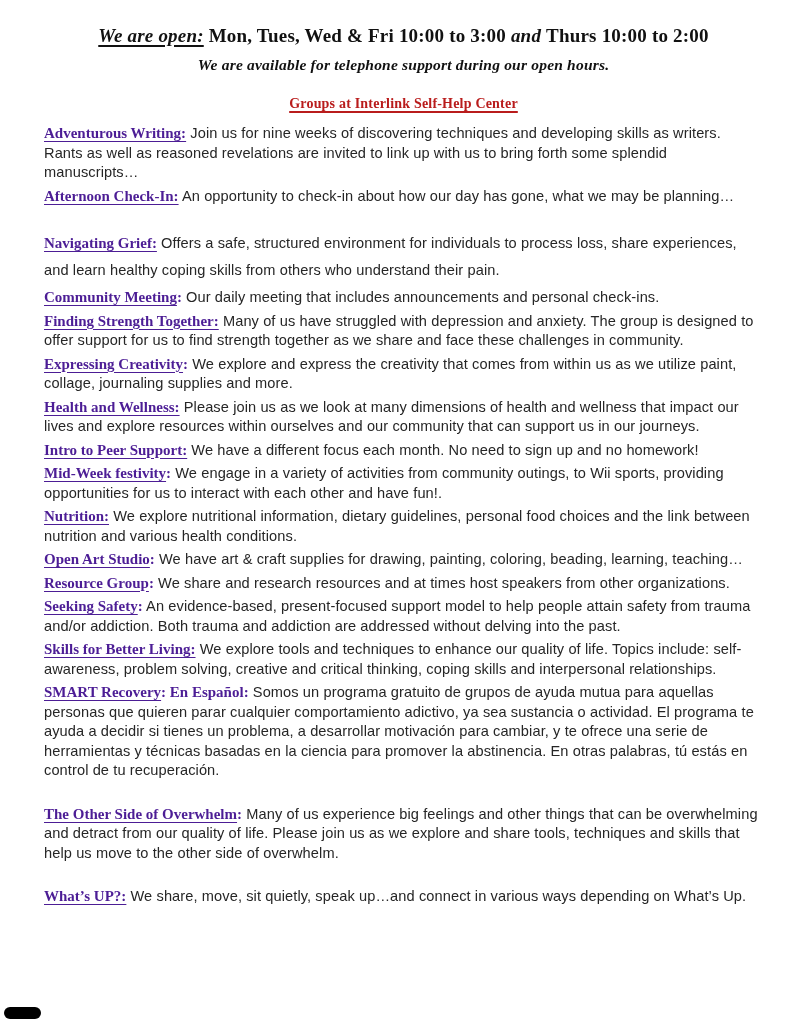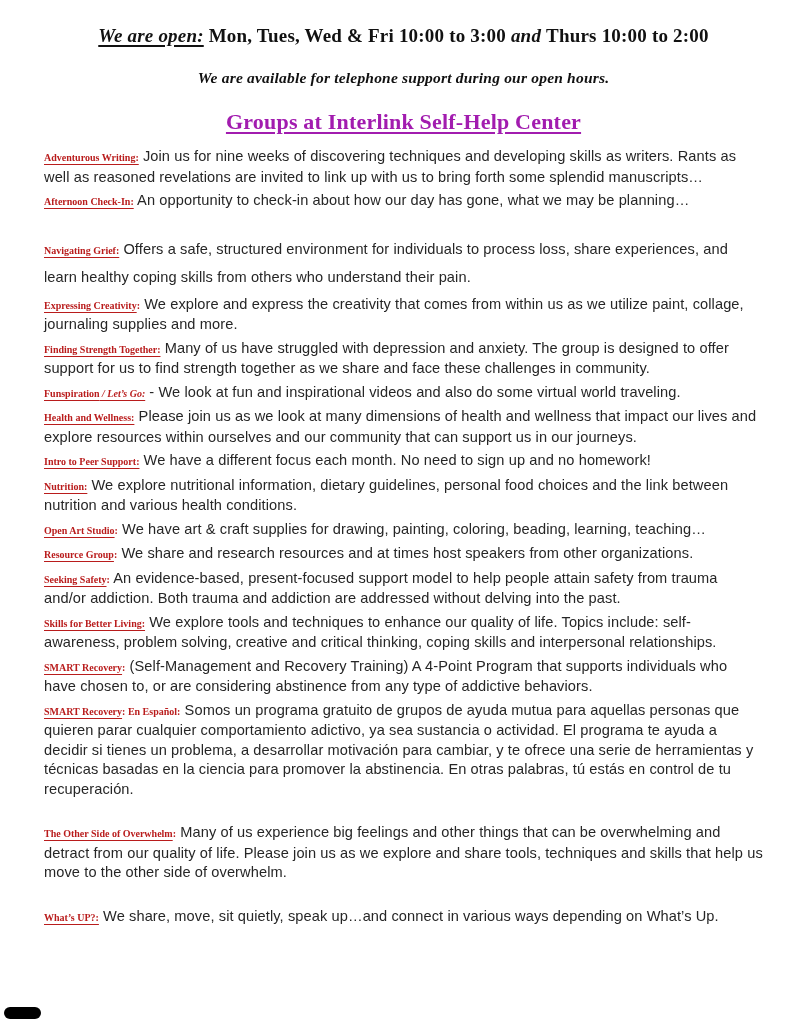--- a/index.html
+++ b/index.html
@@ -12,36 +12,36 @@
     overflow:hidden;
   }
   .page { padding:24px 28px 0 44px; }
 
   
   .hdr { text-align:center; font-family:"Liberation Serif","DejaVu Serif",serif; color:#111; }
   .hdr-line1 { font-size:19px; line-height:24px; letter-spacing:.2px; }
   .open-label { font-weight:bold; font-style:italic; text-decoration:underline; text-decoration-thickness:1.5px; text-underline-offset:3px; }
   .hours { font-weight:600;text-align:center; }
   .conj { font-style:italic; font-weight:600; }
-  .hdr-line2 { font-size:15.5px; font-weight:bold; font-style:italic; margin-top:21px; letter-spacing:.2px; }
+  .hdr-line2 { font-size:15.5px; font-weight:bold; font-style:italic; margin-top:8px; letter-spacing:.2px; }
   .doc-title {
     text-align:center; font-family:"Liberation Serif","DejaVu Serif",serif;
-    font-size:22px; font-weight:bold; color:#a21caf;
+    font-size:14px; font-weight:bold; color:#b91c1c;
     text-decoration:underline; text-decoration-thickness:1.6px; text-underline-offset:3px;
     margin:22px 0 12px 0; letter-spacing:.2px;
   }
 
   
   .groups { font-size:14.6px; line-height:19.5px; color:#262626; letter-spacing:.1px; }
   .group { margin:0 0 4px 0; }
   .group.gap { margin-top:24px; }
   .group.tall { line-height:27px; }
   .g-name, .g-name-italic, .g-tail {
     font-family:"Liberation Serif","DejaVu Serif",serif;
-    font-weight:bold; font-size:10px; color:#b91c1c; letter-spacing:0;
+    font-weight:bold; font-size:15px; color:#4c1d95; letter-spacing:0;
   }
   .g-name, .g-name-italic {
     text-decoration:underline; text-decoration-thickness:1.4px; text-underline-offset:2.5px;
   }
   .g-name-italic { font-style:italic; }
 
   
   .footer-bar {
     position:absolute; left:4px; top:1007px;
     width:37px; height:12px; border-radius:6px;
@@ -65,44 +65,44 @@
 
   <div class="doc-title">Groups at Interlink Self-Help Center</div>
 
   <div class="groups">
   <p class="group"><span class="g-name">Adventurous Writing:</span><span class="g-desc"> Join us for nine weeks of discovering techniques and developing skills as writers. Rants as well as reasoned revelations are invited to link up with us to bring forth some splendid manuscripts…</span></p>
 
   <p class="group"><span class="g-name">Afternoon Check-In:</span><span class="g-desc"> An opportunity to check-in about how our day has gone, what we may be planning…</span></p>
 
   <p class="group gap tall"><span class="g-name">Navigating Grief:</span><span class="g-desc"> Offers a safe, structured environment for individuals to process loss, share experiences, and learn healthy coping skills from others who understand their pain.</span></p>
 
+  <p class="group"><span class="g-name">Community Meeting</span><span class="g-tail">:</span><span class="g-desc"> Our daily meeting that includes announcements and personal check-ins.</span></p>
+
+  <p class="group"><span class="g-name">Finding Strength Together:</span><span class="g-desc"> Many of us have struggled with depression and anxiety. The group is designed to offer support for us to find strength together as we share and face these challenges in community.</span></p>
 
   <p class="group"><span class="g-name">Expressing Creativity</span><span class="g-tail">:</span><span class="g-desc"> We explore and express the creativity that comes from within us as we utilize paint, collage, journaling supplies and more.</span></p>
 
-  <p class="group"><span class="g-name">Finding Strength Together:</span><span class="g-desc"> Many of us have struggled with depression and anxiety. The group is designed to offer support for us to find strength together as we share and face these challenges in community.</span></p>
 
-
-  <p class="group"><span class="g-name">Funspiration</span><span class="g-name-italic"> / Let’s Go:</span><span class="g-desc"> - We look at fun and inspirational videos and also do some virtual world traveling.</span></p>
 
   <p class="group"><span class="g-name">Health and Wellness:</span><span class="g-desc"> Please join us as we look at many dimensions of health and wellness that impact our lives and explore resources within ourselves and our community that can support us in our journeys.</span></p>
 
   <p class="group"><span class="g-name">Intro to Peer Support:</span><span class="g-desc"> We have a different focus each month. No need to sign up and no homework!</span></p>
 
+  <p class="group"><span class="g-name">Mid-Week festivity</span><span class="g-tail">:</span><span class="g-desc"> We engage in a variety of activities from community outings, to Wii sports, providing opportunities for us to interact with each other and have fun!.</span></p>
 
   <p class="group"><span class="g-name">Nutrition:</span><span class="g-desc"> We explore nutritional information, dietary guidelines, personal food choices and the link between nutrition and various health conditions.</span></p>
 
   <p class="group"><span class="g-name">Open Art Studio</span><span class="g-tail">:</span><span class="g-desc"> We have art &amp; craft supplies for drawing, painting, coloring, beading, learning, teaching…</span></p>
 
   <p class="group"><span class="g-name">Resource Group</span><span class="g-tail">:</span><span class="g-desc"> We share and research resources and at times host speakers from other organizations.</span></p>
 
   <p class="group"><span class="g-name">Seeking Safety</span><span class="g-tail">:</span><span class="g-desc"> An evidence-based, present-focused support model to help people attain safety from trauma and/or addiction. Both trauma and addiction are addressed without delving into the past.</span></p>
 
   <p class="group"><span class="g-name">Skills for Better Living:</span><span class="g-desc"> We explore tools and techniques to enhance our quality of life. Topics include: self-awareness, problem solving, creative and critical thinking, coping skills and interpersonal relationships.</span></p>
 
-  <p class="group"><span class="g-name">SMART Recovery</span><span class="g-tail">:</span><span class="g-desc"> (Self-Management and Recovery Training) A 4-Point Program that supports individuals who have chosen to, or are considering abstinence from any type of addictive behaviors.</span></p>
 
   <p class="group"><span class="g-name">SMART Recovery</span><span class="g-tail">: En Español:</span><span class="g-desc"> Somos un programa gratuito de grupos de ayuda mutua para aquellas personas que quieren parar cualquier comportamiento adictivo, ya sea sustancia o actividad. El programa te ayuda a decidir si tienes un problema, a desarrollar motivación para cambiar, y te ofrece una serie de herramientas y técnicas basadas en la ciencia para promover la abstinencia. En otras palabras, tú estás en control de tu recuperación.</span></p>
 
   <p class="group gap"><span class="g-name">The Other Side of Overwhelm</span><span class="g-tail">:</span><span class="g-desc"> Many of us experience big feelings and other things that can be overwhelming and detract from our quality of life. Please join us as we explore and share tools, techniques and skills that help us move to the other side of overwhelm.</span></p>
 
 
   <p class="group gap"><span class="g-name">What’s UP?:</span><span class="g-desc"> We share, move, sit quietly, speak up…and connect in various ways depending on What’s Up.</span></p>
 
 </div>
 

